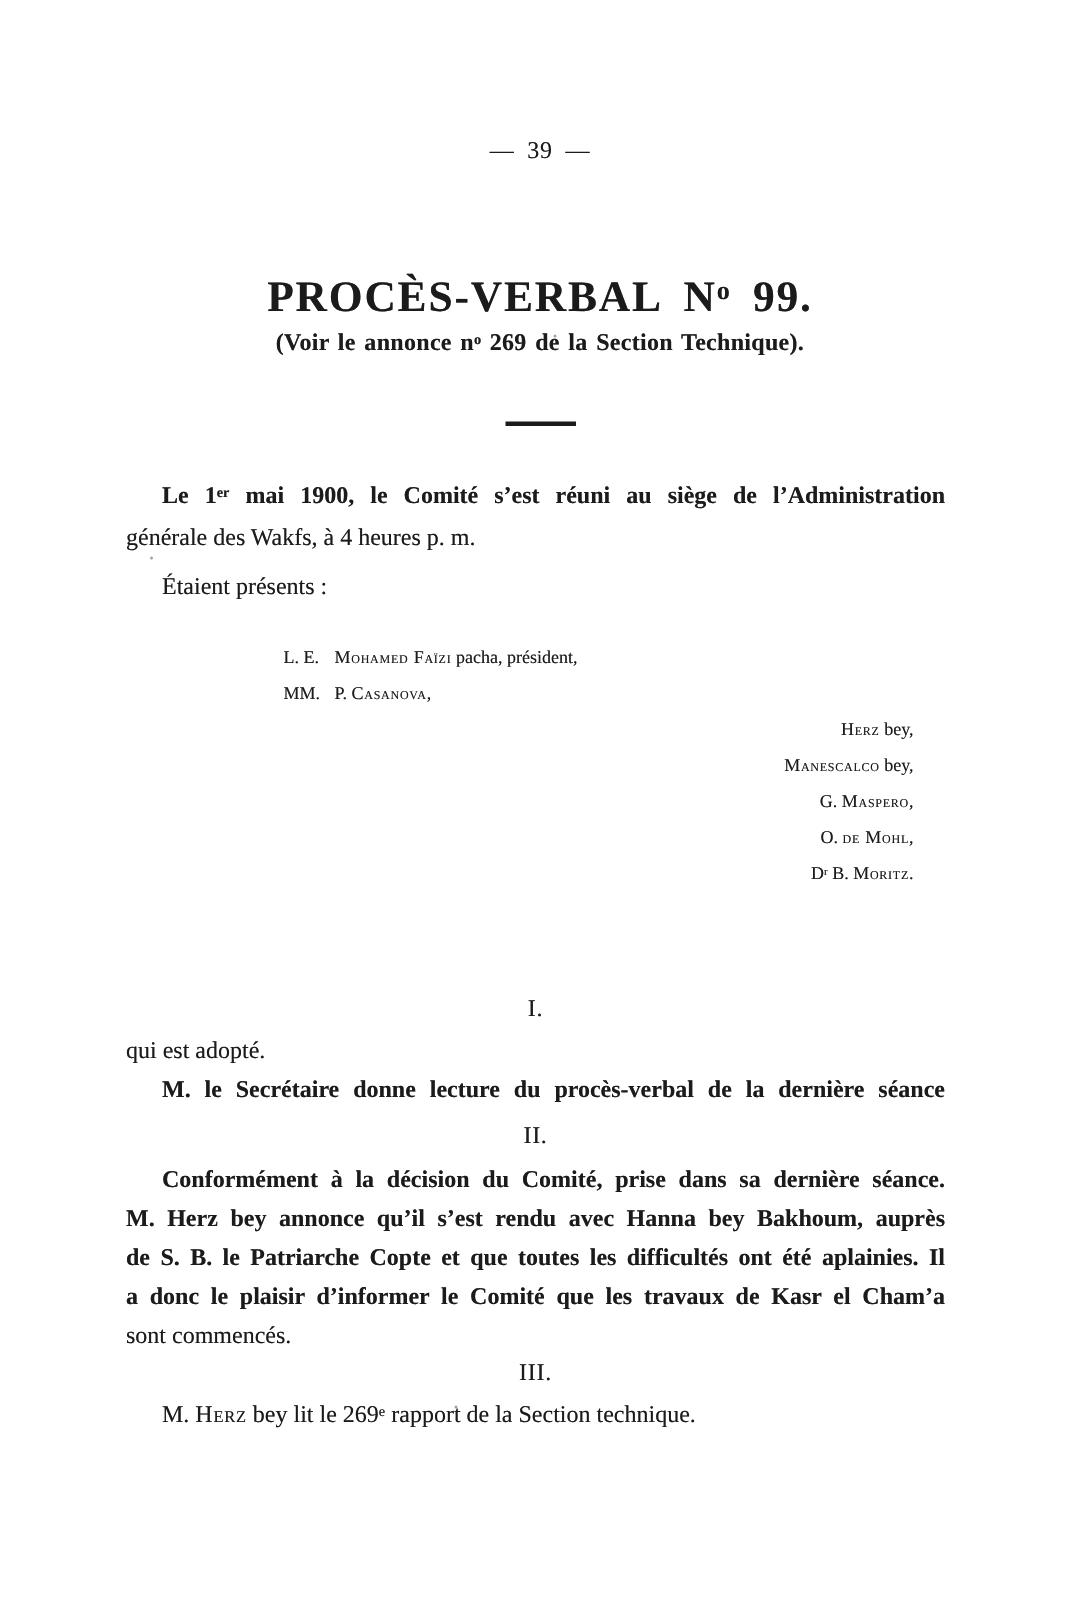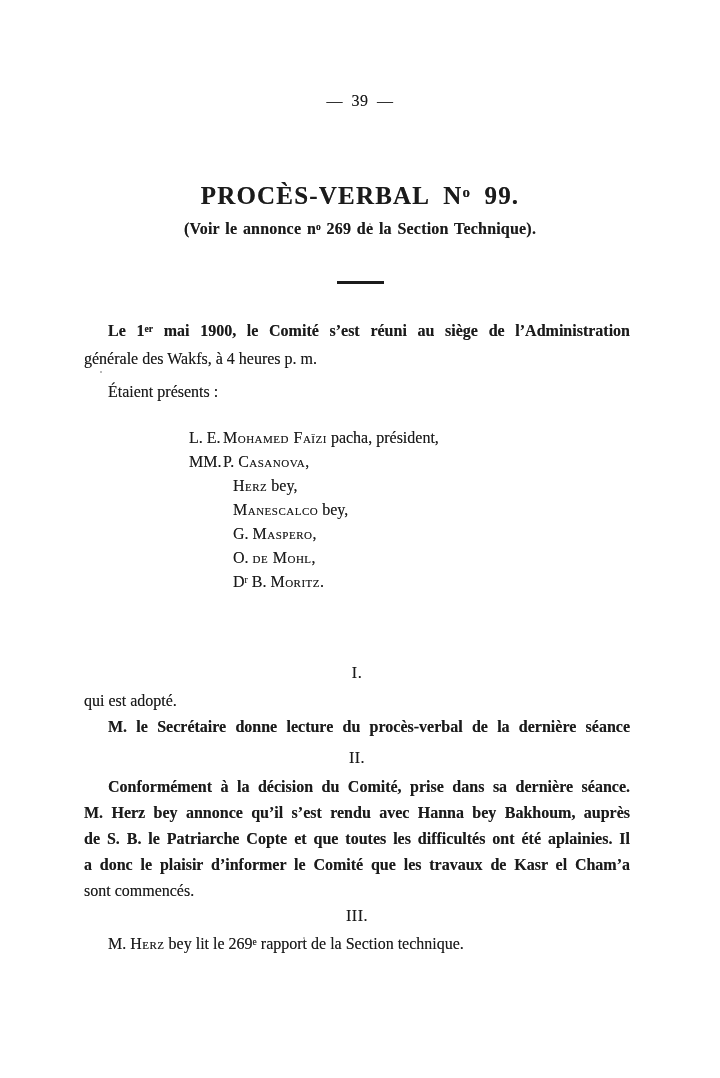--- a/index.html
+++ b/index.html
@@ -7,34 +7,34 @@
     width:720px;height:1078px;
     background:var(--page-bg,#ffffff);
     color:var(--ink,#1b1b1b);
     font-family:"Liberation Serif","DejaVu Serif",serif;
     -webkit-font-smoothing:antialiased;
   }
   .page{position:relative;width:720px;height:1078px;overflow:hidden;
         text-shadow:0 0 .4px rgba(25,25,25,.55);padding-left:25px;}
   .center{position:absolute;left:0;width:720px;text-align:center;}
   .pageno{top:92px;font-size:16px;word-spacing:4px;letter-spacing:.5px;}
-  .title{top:182px;font-size:25px;font-weight:bold;letter-spacing:1.2px;word-spacing:7px;}
+  .title{top:182px;font-size:29px;font-weight:bold;letter-spacing:1.2px;word-spacing:7px;}
   .subtitle{top:220px;font-size:16px;font-weight:bold;letter-spacing:.2px;word-spacing:1.5px;}
   .divider{position:absolute;top:281px;left:337px;width:47px;height:3px;
            background:var(--ink,#1b1b1b);}
   .block{position:absolute;left:84px;width:546px;font-size:16px;}
   .line{line-height:26px;text-align:left;}
   .ind{padding-left:24px;}
   .just{text-align:justify;text-align-last:justify;word-spacing:-1px;font-weight:bold;}
   .heading{position:absolute;left:84px;width:546px;text-align:center;
            font-size:16px;line-height:26px;letter-spacing:.5px;}
-  .names{position:absolute;left:189px;top:426px;width:420px;font-size:16px;}
+  .names{position:absolute;left:189px;top:426px;width:420px;font-size:12px;}
   .name-row{line-height:24px;white-space:nowrap;}
   .nlabel{display:inline-block;width:34px;}
-  .cont{padding-left:44px;}
+  .cont{padding-left:44px;text-align:right;}
   .sc{font-variant:small-caps;letter-spacing:.5px;}
   .sup{font-size:60%;position:relative;top:-.45em;letter-spacing:0;}
   .speck{position:absolute;width:2px;height:2px;border-radius:50%;
          background:#6f6f6f;opacity:.65;}
 </style>
 </head>
 <body>
 
 <div class="page">
   <div class="center pageno">— 39 —</div>

